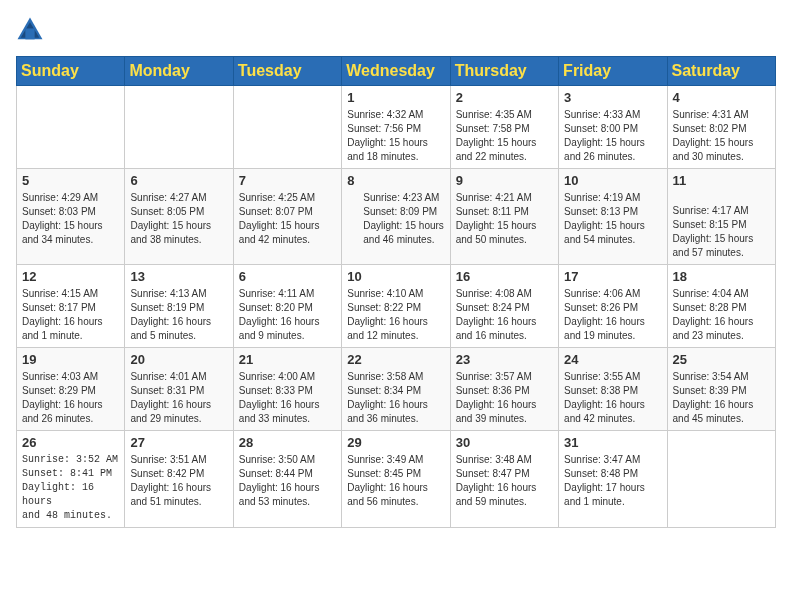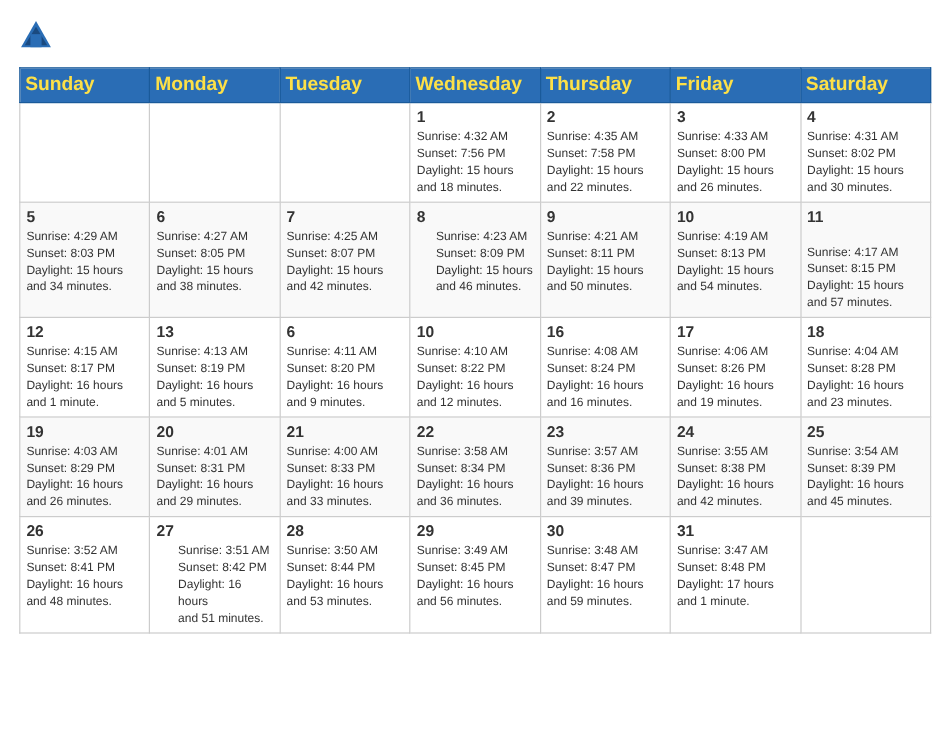--- a/index.html
+++ b/index.html
@@ -302,28 +302,28 @@
           <span class="day-num">25</span>
           <div class="day-info" style="white-space: pre-line;">Sunrise: 3:54 AM
 Sunset: 8:39 PM
 Daylight: 16 hours
 and 45 minutes.</div>
         </td>
       </tr>
       <tr>
         <td>
           <span class="day-num">26</span>
-          <div class="day-info" style="white-space: pre-line;">Sunrise: 3:52 AM
+          <div class="day-info" style="white-space: pre-line; font-family: Liberation Mono, monospace;">Sunrise: 3:52 AM
 Sunset: 8:41 PM
 Daylight: 16 hours
 and 48 minutes.</div>
         </td>
         <td>
           <span class="day-num">27</span>
-          <div class="day-info" style="white-space: pre-line; margin-left: 18px;">Sunrise: 3:51 AM
+          <div class="day-info" style="white-space: pre-line;">Sunrise: 3:51 AM
 Sunset: 8:42 PM
 Daylight: 16 hours
 and 51 minutes.</div>
         </td>
         <td>
           <span class="day-num">28</span>
           <div class="day-info" style="white-space: pre-line;">Sunrise: 3:50 AM
 Sunset: 8:44 PM
 Daylight: 16 hours
 and 53 minutes.</div>

